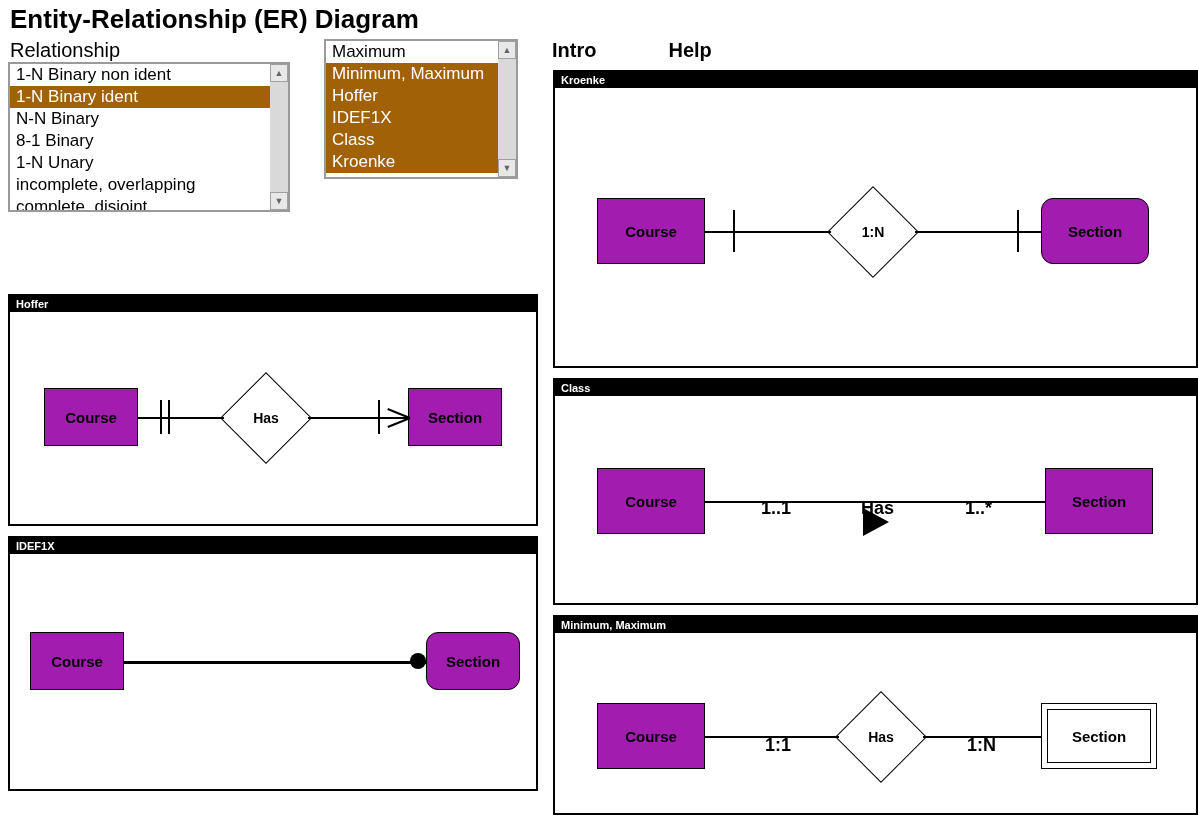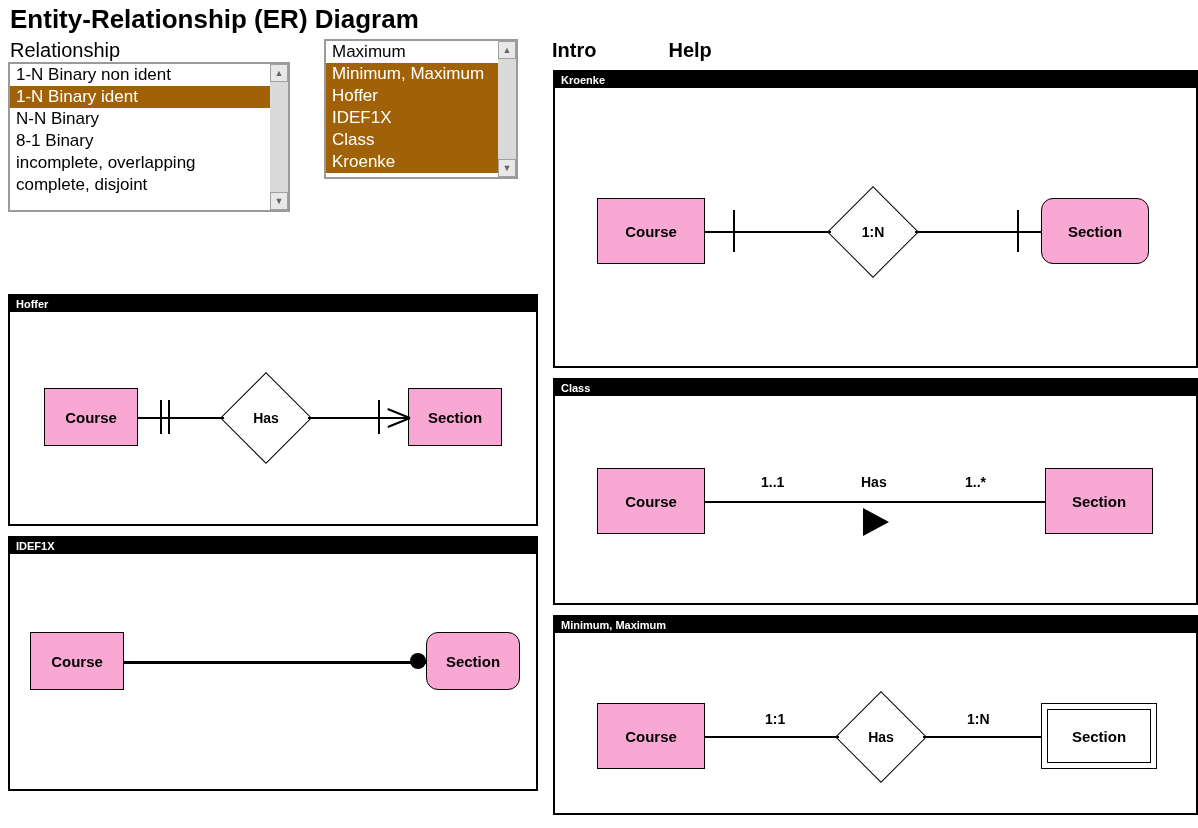--- a/index.html
+++ b/index.html
@@ -17,48 +17,49 @@
   .listbox .item.selected { background:#a16207; color:#fff; }
   .listbox .scroll { position:absolute; right:0; top:0; bottom:0; width:18px; background:#d9d9d9; display:flex; flex-direction:column; justify-content:space-between; }
   .scrollbtn { height:18px; background:#e8e8e8; border:1px solid #a0a0a0; display:flex; align-items:center; justify-content:center; font-size:9px; color:#666; }
   .listbox.small { width:194px; height:140px;padding-left:36px; }
   .navlinks { display:flex; gap:72px; font-size:20px; font-weight:bold; padding-top:0px; }
   .panel { border:2px solid #000; position:absolute; background:#fff; }
   .panel .hdr { background:#000; color:#fff; font-size:11px; font-weight:bold; padding:2px 6px; }
   .panel .body { position:relative; width:100%; }
   .layout { position:relative; width:1182px; height:760px; }
   
-  .entity { position:absolute; border:1.5px solid #000; background:#f9a8d4; display:flex; align-items:center; justify-content:center; font-size:15px; font-weight:bold; }
+  .entity { position:absolute; border:1.5px solid #000; background:#a21caf; display:flex; align-items:center; justify-content:center; font-size:15px; font-weight:bold; }
   .entity.rounded { border-radius:12px; }
   .weak { position:absolute; border:1.5px solid #000; }
   .weak .inner { position:absolute; left:5px; right:5px; top:5px; bottom:5px; border:1.5px solid #000; display:flex; align-items:center; justify-content:center; font-size:15px; font-weight:bold; }
   
   .diamond { position:absolute; width:92px; height:92px; }
   .diamond .shape { position:absolute; left:50%; top:50%; width:65px; height:65px; transform:translate(-50%,-50%) rotate(45deg); border:1.5px solid #000; background:#fff; }
   .diamond .txt { position:absolute; left:0; right:0; top:0; bottom:0; display:flex; align-items:center; justify-content:center; font-size:14px; font-weight:bold; }
   .line { position:absolute; background:#000; }
   .vline { width:1.5px; } .hline { height:1.5px; }
-  .txtlbl { position:absolute; font-size:14px; font-weight:bold; }
+  .txtlbl { position:absolute; font-size:18px; font-weight:bold;margin-top:24px; }
   .dot { position:absolute; width:16px; height:16px; border-radius:50%; background:#000; }
   .tri { position:absolute; width:0; height:0; }
 </style>
 </head>
 <body>
 
 <div class="title">Entity-Relationship (ER) Diagram</div>
 
 <div class="toprow">
   <div class="col">
     <div class="label">Relationship</div>
     <div class="listbox">
       <div class="items">
         <div class="item">1-N Binary non ident</div>
         <div class="item selected">1-N Binary ident</div>
         <div class="item">N-N Binary</div>
         <div class="item">8-1 Binary</div>
+        <div class="item">1-N Unary</div>
         <div class="item">incomplete, overlapping</div>
         <div class="item">complete, disjoint</div>
       </div>
       <div class="scroll">
         <div class="scrollbtn">▲</div>
         <div class="scrollbtn">▼</div>
       </div>
     </div>
   </div>
   <div class="col">

